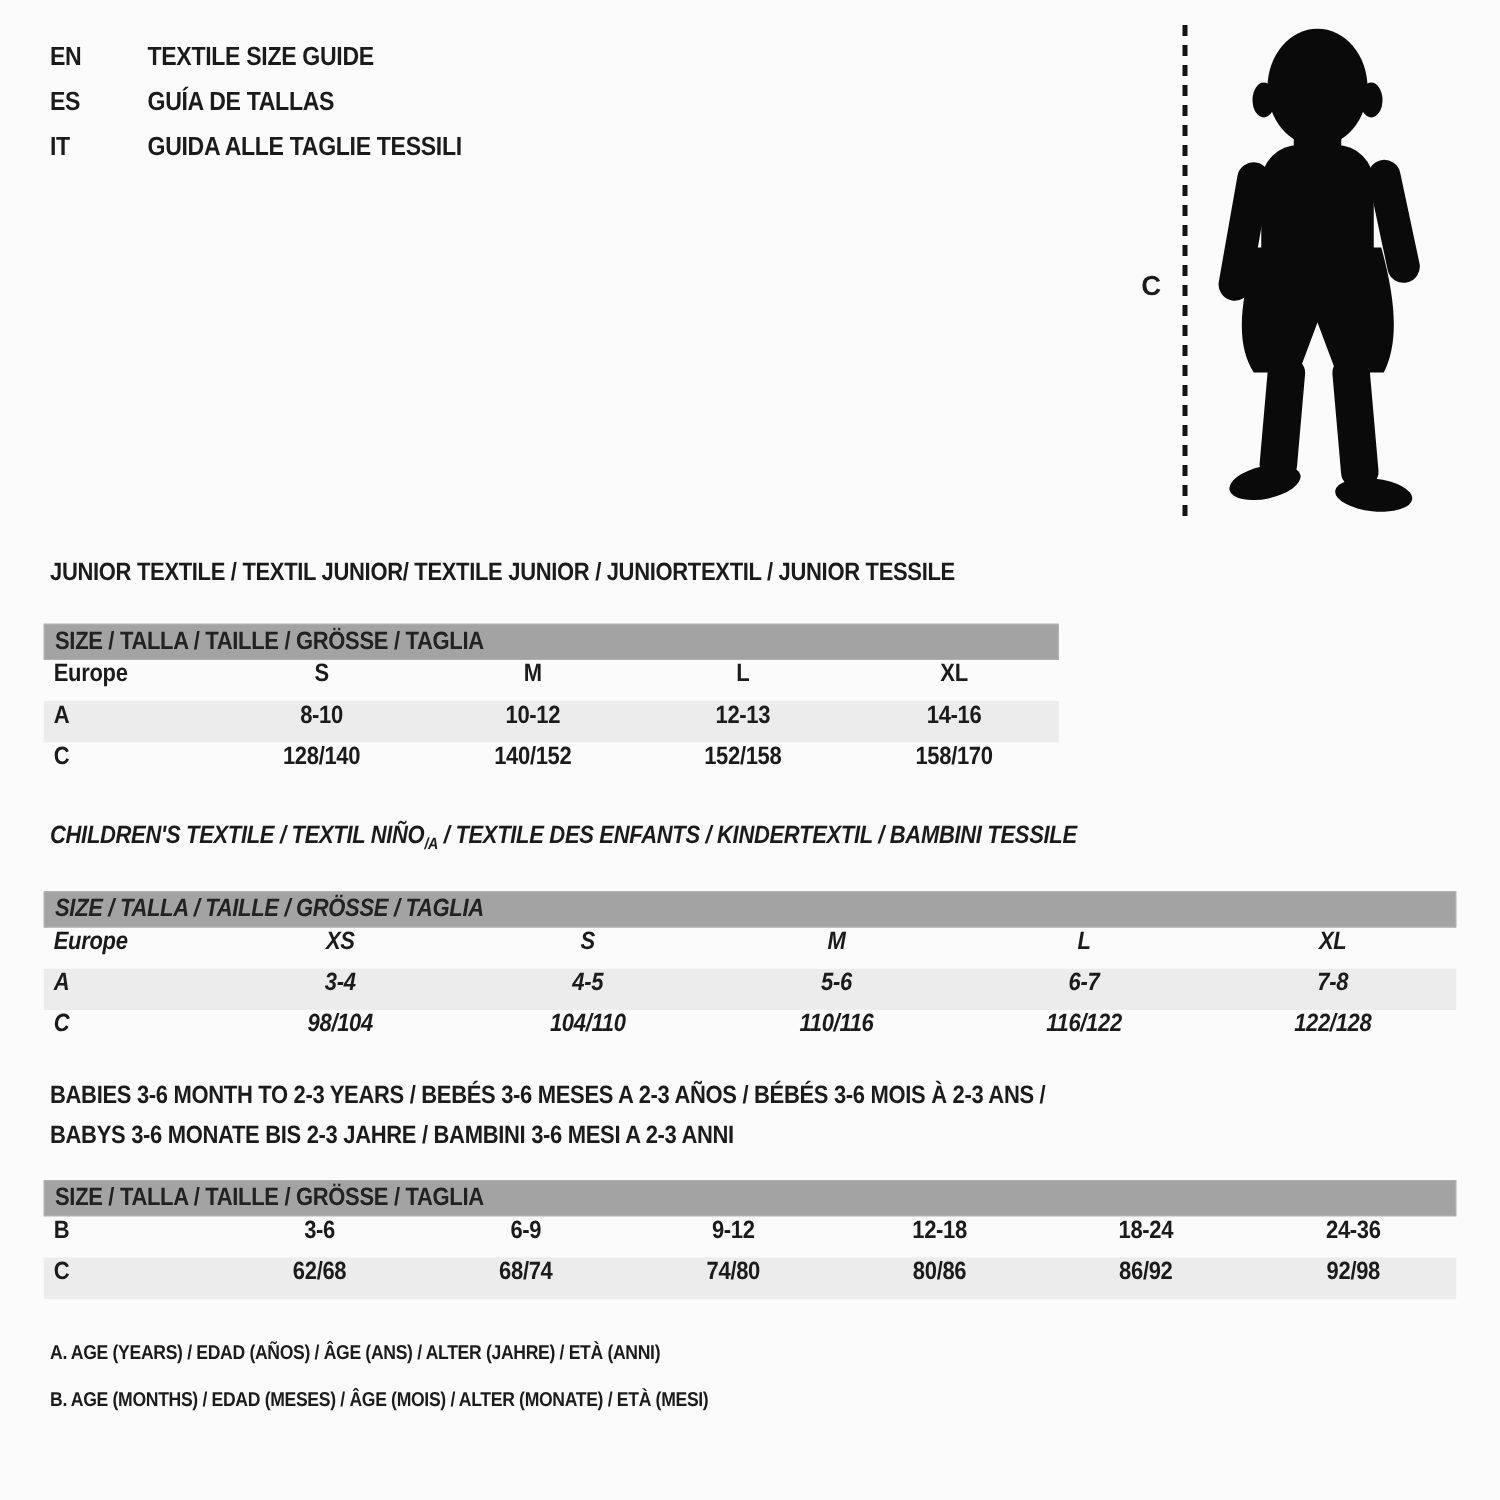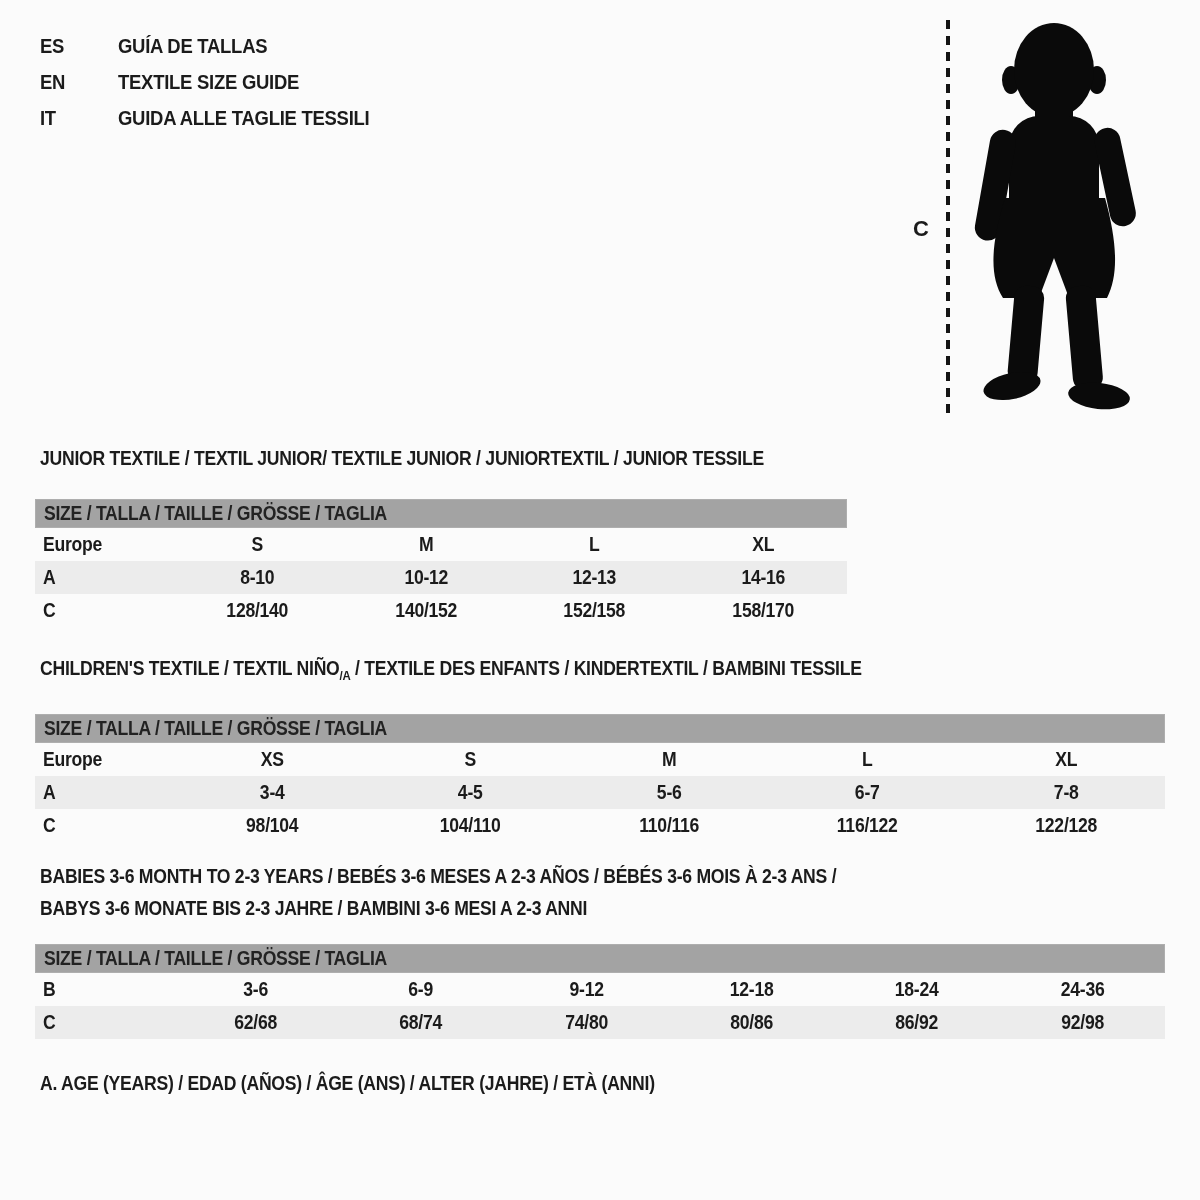--- a/index.html
+++ b/index.html
@@ -21,40 +21,40 @@
     background:repeating-linear-gradient(to bottom,#141414 0 9px,transparent 9px 16px);}
   .measure-c{position:absolute;left:8px;top:204px;font-size:22px;}
   .baby-svg{position:absolute;left:60px;top:6px;}
 
   
   .section{position:absolute;left:35px;}
   .sec-title{font-size:20px;margin:16px 0 0 5px;line-height:24px;}
   .sec-title sub{font-size:13px;}
   .size-bar{margin-top:0;background:#a3a3a3;border:1px solid #aeaeae;height:27px;
     line-height:27px;padding-left:8px;font-size:20px;color:#222;}
-  .trow{display:flex;height:33px;align-items:center;font-size:20px;}
+  .trow{display:flex;height:33px;font-size:20px;}
   .trow.shaded{background:#ececec;}
   .tlabel{width:130px;padding-left:8px;}
   .tcell{flex:1;text-align:center;transform:scaleX(0.88);transform-origin:center center;letter-spacing:-0.3px;}
 
   
   .legend{position:absolute;left:40px;top:1064px;}
-  .legend-line{height:38px;line-height:38px;font-size:20px;}
+  .legend-line{height:38px;line-height:38px;font-size:16px;}
 </style>
 </head>
 <body>
 
 <div class="langs">
   <div class="lang-row">
+    <span class="lang-code cx">EN</span>
+    <span class="cx">TEXTILE SIZE GUIDE</span>
+  </div>
+  <div class="lang-row">
     <span class="lang-code cx">ES</span>
     <span class="cx">GUÍA DE TALLAS</span>
-  </div>
-  <div class="lang-row">
-    <span class="lang-code cx">EN</span>
-    <span class="cx">TEXTILE SIZE GUIDE</span>
   </div>
   <div class="lang-row">
     <span class="lang-code cx">IT</span>
     <span class="cx">GUIDA ALLE TAGLIE TESSILI</span>
   </div>
 </div>
 
 <div class="figure-wrap">
   <span class="measure-c">C</span>
   <div class="dash-line"></div>
@@ -95,21 +95,21 @@
   </div>
   <div class="trow">
     <div class="tlabel"><span class="cx">C</span></div>
     <div class="tcell">128/140</div>
     <div class="tcell">140/152</div>
     <div class="tcell">152/158</div>
     <div class="tcell">158/170</div>
   </div>
 </div>
 
-<div class="section" style="top:640px;width:1130px;">
+<div class="section" style="top:640px;width:1130px;font-style:italic;">
   <div class="sec-title"><span class="cx"><span>CHILDREN'S TEXTILE / TEXTIL NIÑO</span><sub>/A</sub><span> / TEXTILE DES ENFANTS / KINDERTEXTIL / BAMBINI TESSILE</span></span></div>
   <div class="size-bar" style="margin-top:26px;">
     <span class="cx">SIZE / TALLA / TAILLE / GRÖSSE / TAGLIA</span>
   </div>
   <div class="trow">
     <div class="tlabel"><span class="cx">Europe</span></div>
     <div class="tcell">XS</div>
     <div class="tcell">S</div>
     <div class="tcell">M</div>
     <div class="tcell">L</div>
@@ -156,13 +156,14 @@
     <div class="tcell">68/74</div>
     <div class="tcell">74/80</div>
     <div class="tcell">80/86</div>
     <div class="tcell">86/92</div>
     <div class="tcell">92/98</div>
   </div>
 </div>
 
 <div class="legend">
   <div class="legend-line"><span class="cx">A. AGE (YEARS) / EDAD (AÑOS) / ÂGE (ANS) / ALTER (JAHRE) / ETÀ (ANNI)</span></div>
+  <div class="legend-line"><span class="cx">B. AGE (MONTHS) / EDAD (MESES) / ÂGE (MOIS) / ALTER (MONATE) / ETÀ (MESI)</span></div>
 </div>
 
 </body></html>

